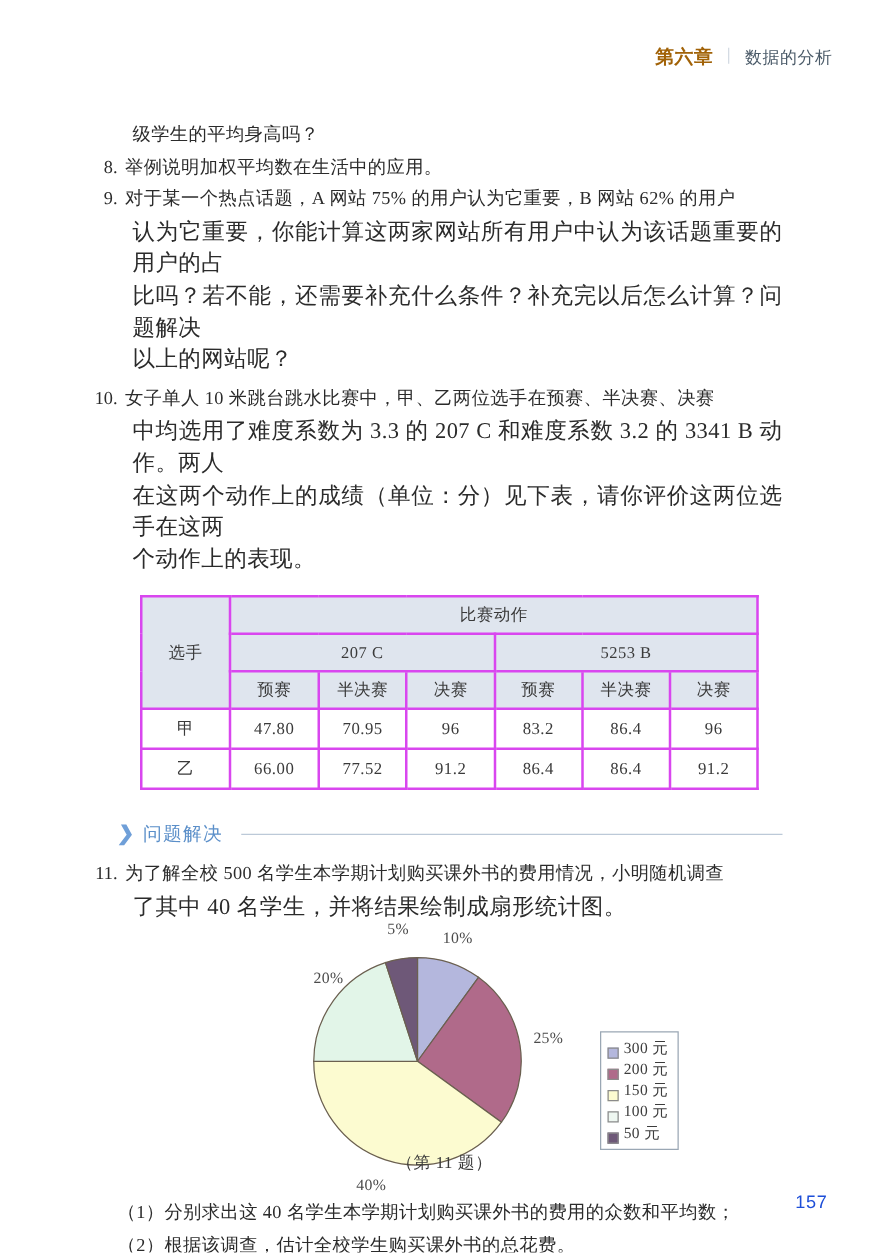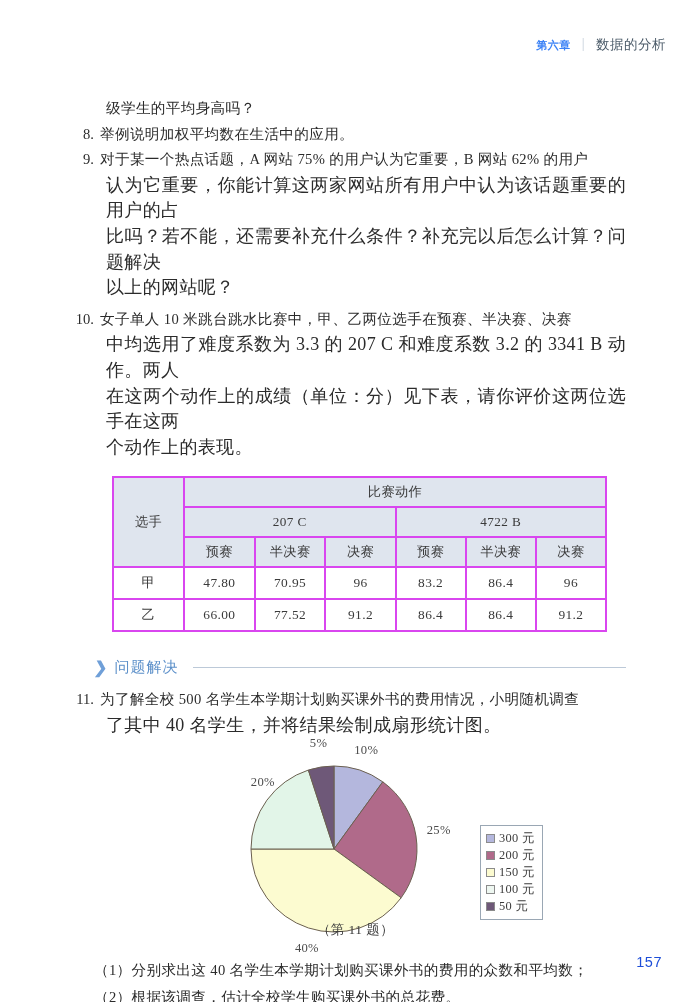--- a/index.html
+++ b/index.html
@@ -21,24 +21,24 @@
     position: absolute;
     top: 36px;
     right: 32px;
     display: flex;
     align-items: center;
     gap: 11px;
     font-size: 13.5px;
     letter-spacing: 0.5px;
   }
   .runhead-chapter {
-    color: #3b82f6;
+    color: #a16207;
     font-weight: bold;
     font-family: "Liberation Sans", "DejaVu Sans", sans-serif;
-    font-size: 11px;
+    font-size: 15px;
   }
   .runhead-sep {
     color: #c3cdd8;
     font-size: 14px;
     transform: translateY(-1px);
   }
   .runhead-title {
     color: #4a5a68;
     font-family: Liberation Sans, sans-serif;
     font-size: 13.5px;
@@ -190,21 +190,21 @@
     position: absolute;
     left: 406px;
     top: 70px;
     border: 1px solid #9aa7b4;
     background: #ffffff;
     padding: 4px 7px 4px 5px;
     box-sizing: border-box;
   }
   .legend-row {
     display: flex;
-    align-items: center;
+    align-items: flex-end;
     gap: 4px;
     height: 17px;
     font-size: 12.4px;
     color: #3c3c3c;
     font-family: "Liberation Serif", serif;
     letter-spacing: 0.3px;
   }
   .swatch {
     width: 9px;
     height: 9px;
@@ -273,21 +273,21 @@
 
   <div class="tablewrap">
     <table class="scores">
       <tbody>
           <tr>
         <td class="hdr-player" rowspan="3" style="width:72px;">选手</td>
         <td class="hdr" colspan="6">比赛动作</td>
       </tr>
       <tr>
         <td class="hdr" colspan="3">207 C</td>
-        <td class="hdr" colspan="3">4722 B</td>
+        <td class="hdr" colspan="3">5253 B</td>
       </tr>
       <tr>
         <td class="hdr" style="width:70px;">预赛</td>
         <td class="hdr" style="width:70px;">半决赛</td>
         <td class="hdr" style="width:70px;">决赛</td>
         <td class="hdr" style="width:70px;">预赛</td>
         <td class="hdr" style="width:70px;">半决赛</td>
         <td class="hdr" style="width:70px;">决赛</td>
       </tr>
       <tr>
@@ -332,21 +332,21 @@
         <g id="pie-slices">
             <path d="M 108 88 L 108.00 5.00 A 83 83 0 0 1 156.79 20.85 Z" fill="#b4b7dd" stroke="#6b6050" stroke-width="1"></path>
             <path d="M 108 88 L 156.79 20.85 A 83 83 0 0 1 175.15 136.79 Z" fill="#b06a8a" stroke="#6b6050" stroke-width="1"></path>
             <path d="M 108 88 L 175.15 136.79 A 83 83 0 0 1 25.00 88.00 Z" fill="#fcfbd0" stroke="#6b6050" stroke-width="1"></path>
             <path d="M 108 88 L 25.00 88.00 A 83 83 0 0 1 82.35 9.06 Z" fill="#e2f5e8" stroke="#6b6050" stroke-width="1"></path>
             <path d="M 108 88 L 82.35 9.06 A 83 83 0 0 1 108.00 5.00 Z" fill="#6e5878" stroke="#6b6050" stroke-width="1"></path>
           </g>
       </svg>
       <span class="pct" id="lbl0" style="left: 123.211px; top: -17.0567px; width: 34px; text-align: center;">10%</span>
       <span class="pct" id="lbl1" style="left: 195.707px; top: 62.5744px; width: 34px; text-align: center;">25%</span>
-      <span class="pct" id="lbl2" style="left: 58.9352px; top: 180.763px; width: 34px; text-align: right;">40%</span>
+      <span class="pct" id="lbl2" style="left: 58.9352px; top: 180.763px; width: 34px; text-align: left;">40%</span>
       <span class="pct" id="lbl3" style="left: 3.81715px; top: 14.9314px; width: 34px; text-align: center; margin-left: 16px;">20%</span>
       <span class="pct" id="lbl4" style="left: 75.5744px; top: -24.7073px; width: 34px; text-align: center;">5%</span>
     </div>
 
     <div class="legend">
       <div class="legend-row">
         <span class="swatch" id="sw0" style="background: rgb(180, 183, 221);"></span>
         <span>300 元</span>
       </div>
       <div class="legend-row">

